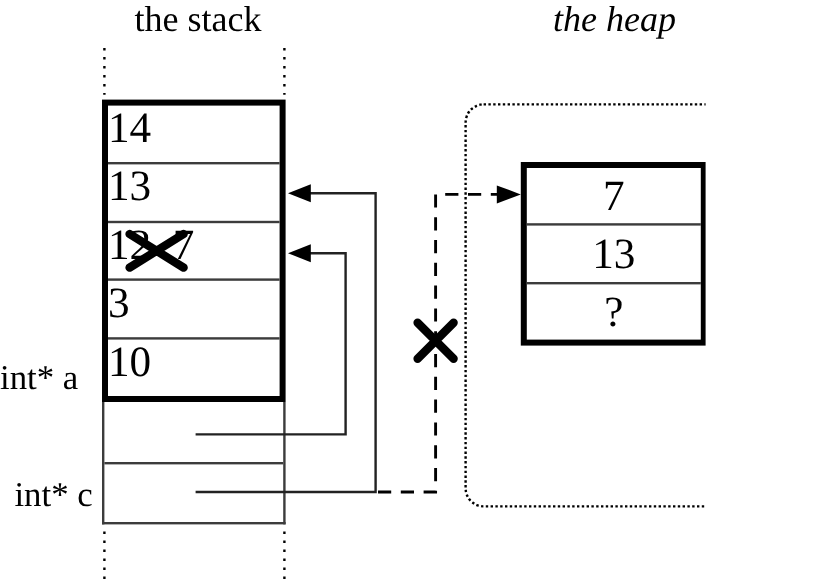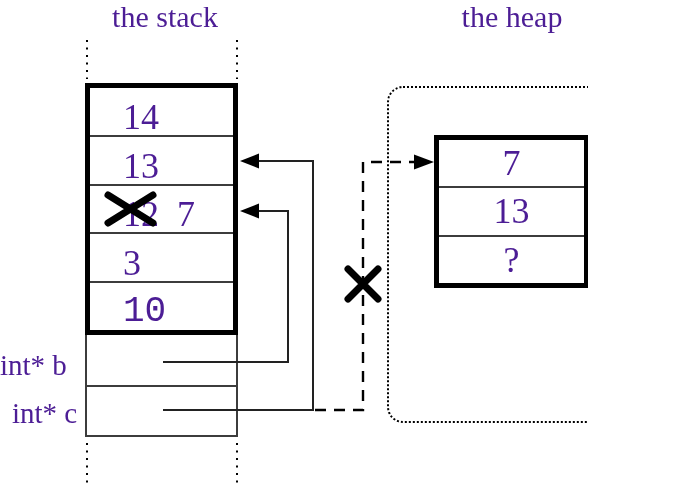--- a/index.html
+++ b/index.html
@@ -1,52 +1,51 @@
 <!DOCTYPE html>
 <html><head>
 <meta charset="utf-8">
 <style>
   html, body { margin: 0; padding: 0; background: #ffffff; }
   .canvas {
     position: relative;
     width: 588px;
     height: 489px;
     background: #ffffff;
-    color: #4c1d95;
+    color: #000000;
     font-family: "Liberation Serif", serif;
     overflow: hidden;
   }
   .title {
     position: absolute;
     top: 1px;
     transform: translateX(-50%);
     font-size: 30px;
     line-height: 32px;
     white-space: nowrap;
   }
   .title-stack { left: 165px; }
-  .title-heap  { left: 512px; }
+  .title-heap  { left: 512px; font-style: italic; }
 
   
   .stack-box {
     position: absolute;
     left: 85px; top: 83px;
     width: 153px; height: 252px;
     border: 5px solid #000;
     box-sizing: border-box;
     display: flex; flex-direction: column;
   }
   .srow {
     flex: 1;
-    display: flex; align-items: flex-end;
-    padding-left: 33px;
+    display: flex; align-items: flex-start;
     font-size: 36px; line-height: 1;
     border-bottom: 2px solid #3c3c3c;
   }
-  .srow:last-child { border-bottom: none; font-family: Liberation Mono, monospace; }
+  .srow:last-child { border-bottom: none; }
   .new-val { margin-left: 18px; }
 
   
   .sub-box {
     position: absolute;
     left: 85px; top: 335px;
     width: 153px; height: 102px;
     border: 2px solid #3c3c3c;
     border-top: none;
     box-sizing: border-box;
@@ -129,21 +128,21 @@
     <div class="srow">
       <span>10</span>
     </div>
   </div>
 
   <div class="sub-box">
     <div class="sub-row-b"></div>
     <div class="sub-row-c"></div>
   </div>
 
-  <div class="ptr-label label-b">int* b</div>
+  <div class="ptr-label label-a">int* a</div>
   <div class="ptr-label label-c">int* c</div>
 
   <div class="heap-region"></div>
 
   <div class="heap-box">
     <div class="hrow">
       <span>7</span>
     </div>
     <div class="hrow">
       <span>13</span>

